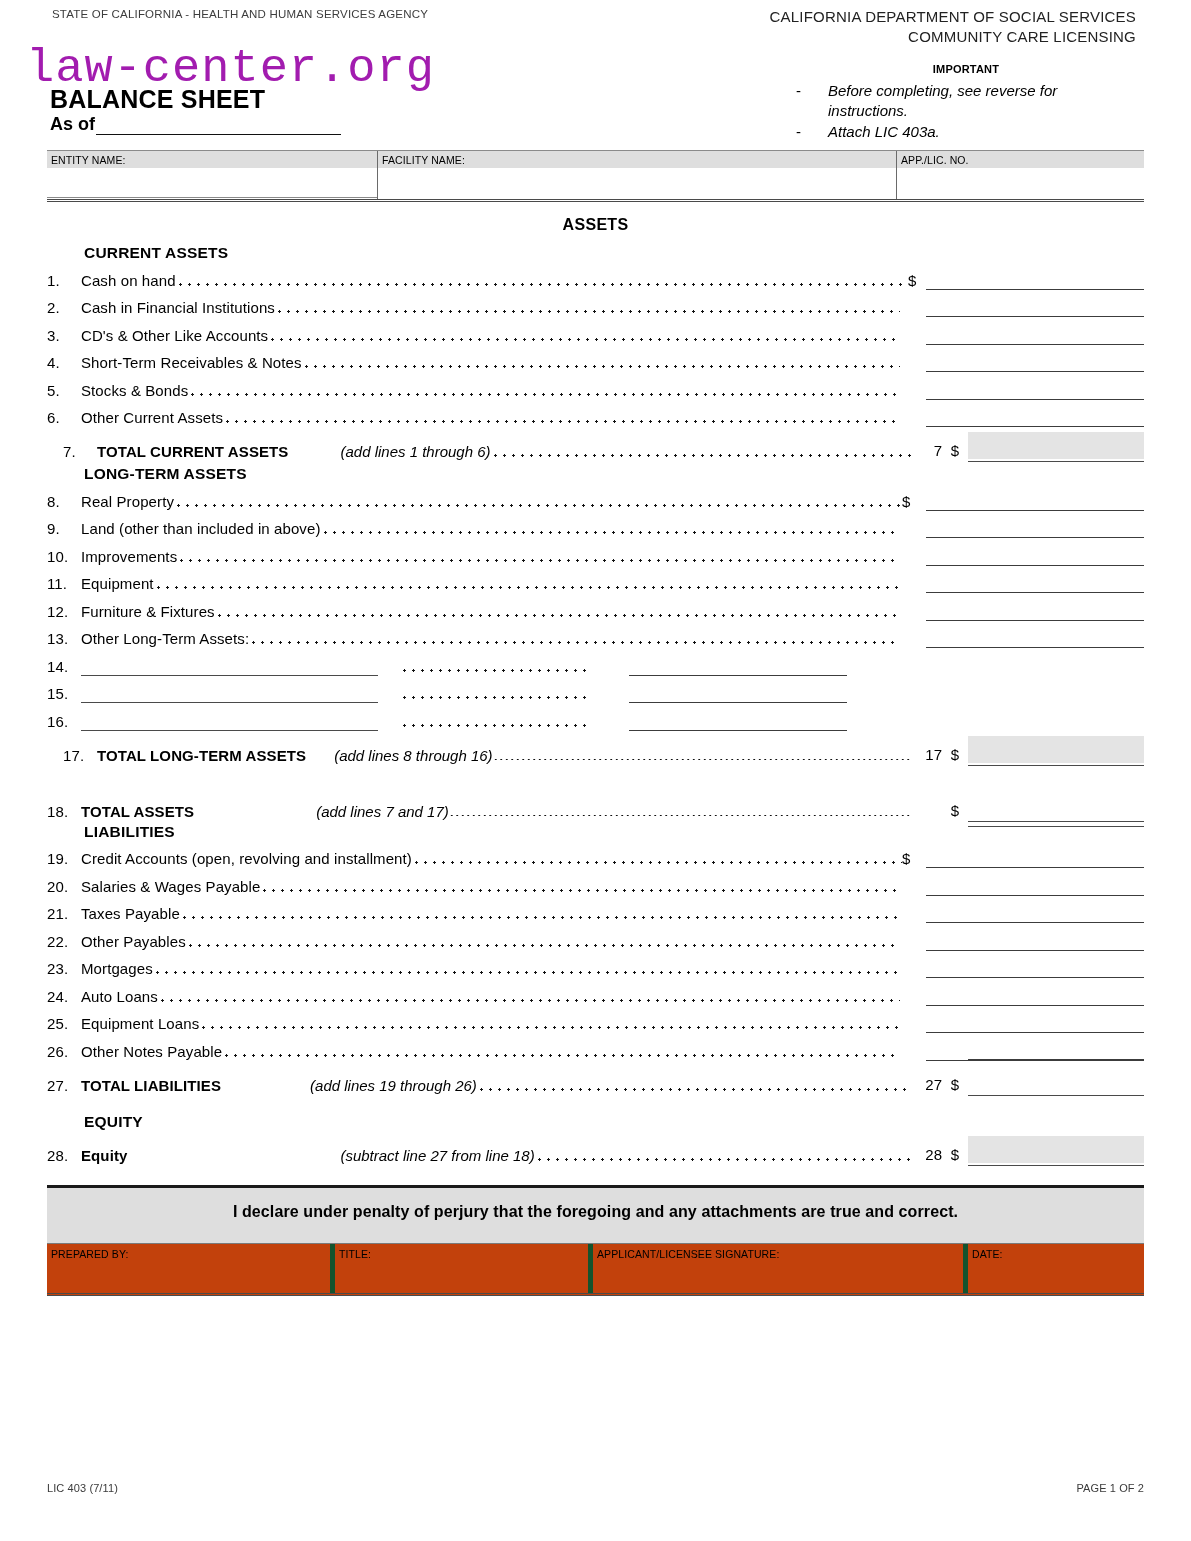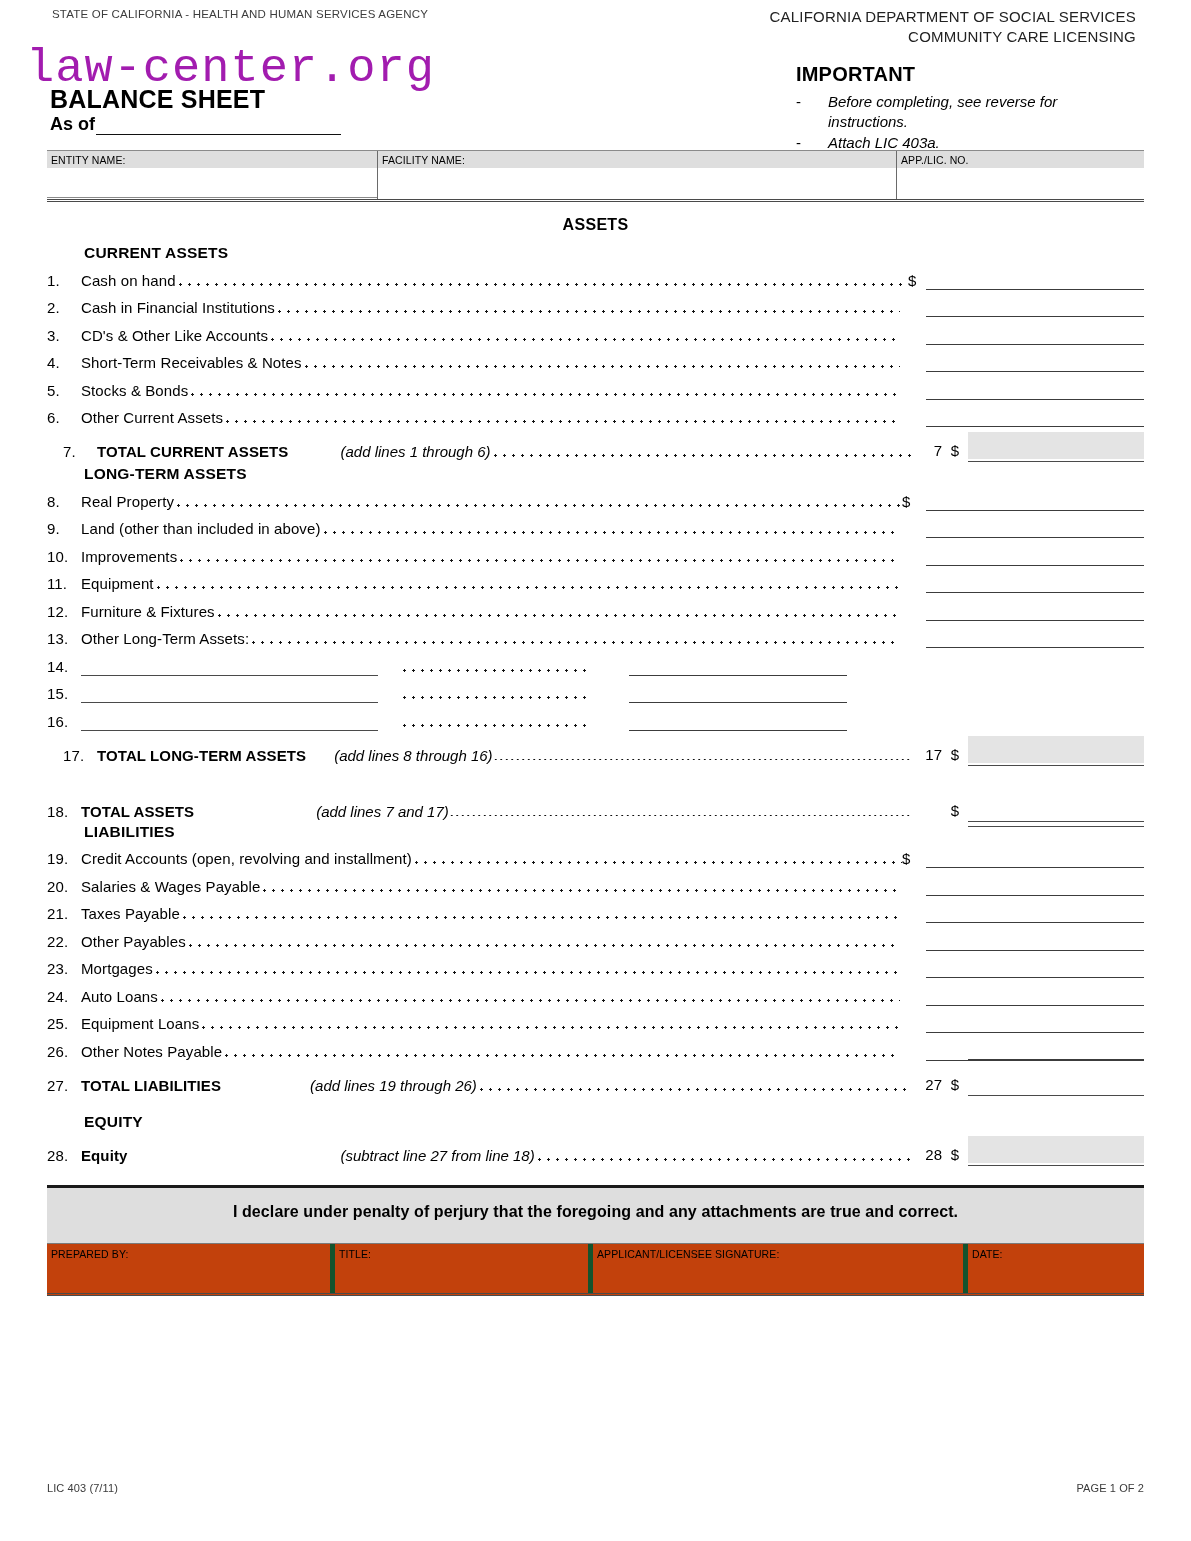--- a/index.html
+++ b/index.html
@@ -50,21 +50,21 @@
     height:20px; margin-left:1px;
   }
   .asof-cap {
     font-size:10.5px; margin-top:15px; color:#222;
     text-align:left; width:295px; letter-spacing:.2px;
   }
 
   
   .important { position:absolute; right:8px; top:3px; width:340px; }
   .important-title {
-    font-size:20px; font-weight:bold; 
+    font-size:11px; font-weight:bold; text-align:center;
     letter-spacing:.2px; margin-bottom:6px;
   }
   .imp-item { display:flex; font-size:15px; font-style:italic; line-height:1.35; }
   .imp-dash { width:32px; flex:none; font-style:normal; }
   .imp-txt { flex:1; }
 
   
   .entity-table {
     position:relative; margin-top:2px;
     border-top:1px solid #8a8a8a;

